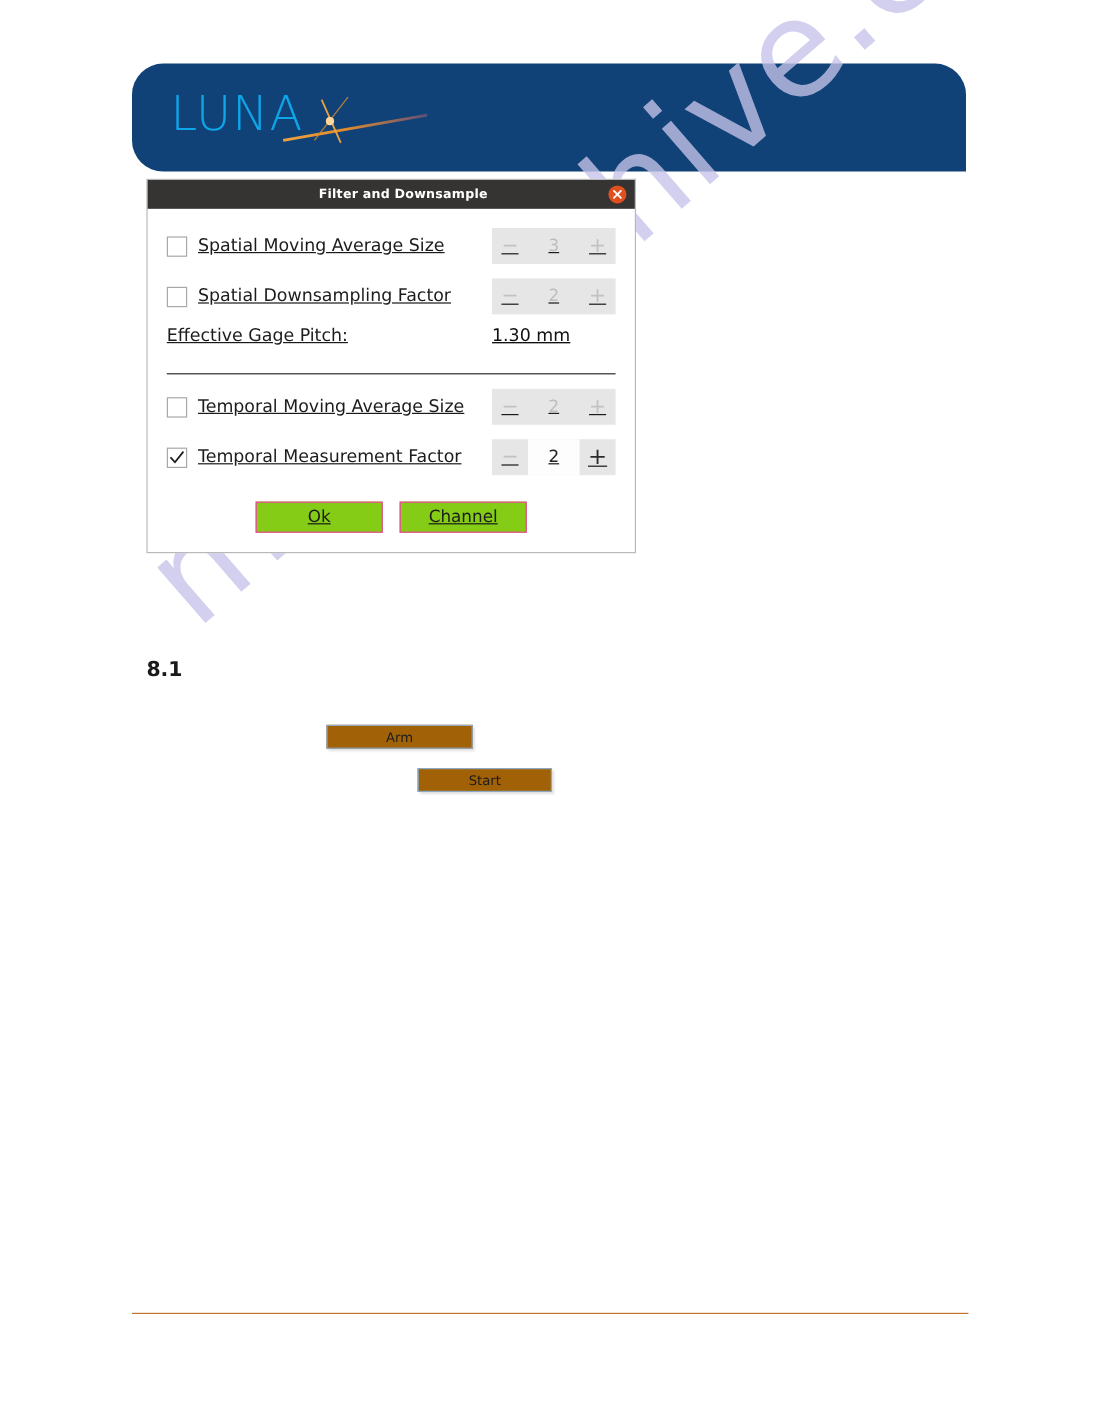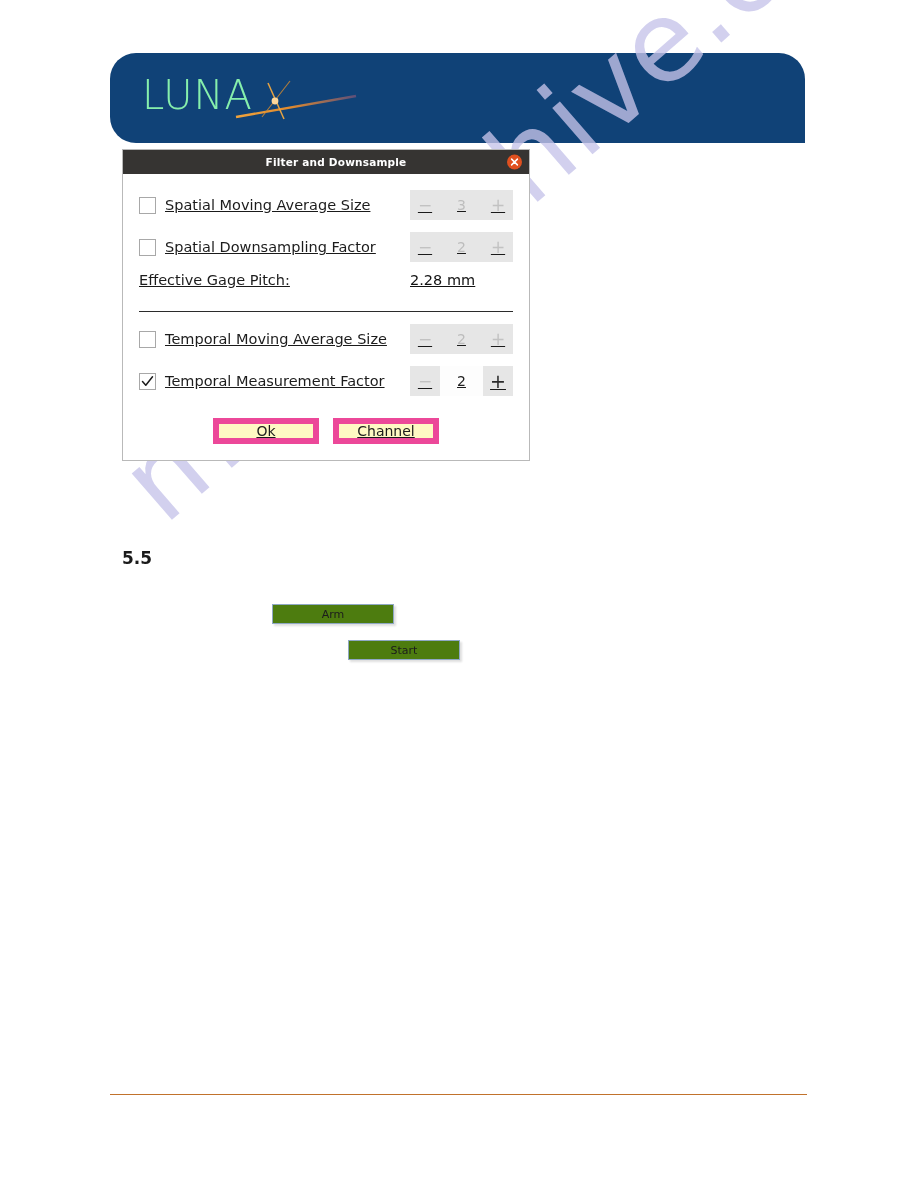--- a/index.html
+++ b/index.html
@@ -66,21 +66,21 @@
     width: 240px;
   }
   .logo-word {
     position: absolute;
     left: 0;
     top: 0;
     font-family: "DejaVu Sans", "Liberation Sans", sans-serif;
     font-size: 40px;
     font-weight: 300;
     letter-spacing: 1px;
-    color: #86efac;
+    color: #0ea5e9;
     line-height: 44px;
   }
   .logo-spark {
     position: absolute;
     left: 86px;
     top: 6px;
     width: 130px;
     height: 44px;
   }
 
@@ -234,22 +234,22 @@
 
   .dialog-actions {
     display: flex;
     justify-content: center;
     gap: 14px;
     margin-top: 20px;
   }
   .dlg-btn {
     width: 106px;
     height: 26px;
-    background: #fef9c3;
-    border: 6px solid #ec4899;
+    background: #84cc16;
+    border: 1px solid #ec4899;
     font-family: "DejaVu Sans", "Liberation Sans", sans-serif;
     font-size: 14px;
     color: #1c1c1c;
     cursor: pointer;
     box-sizing: border-box;
     display: flex;
     align-items: center;
     justify-content: center;
   }
 
@@ -259,21 +259,21 @@
     left: 122px;
     top: 548px;
     font-size: 17px;
     font-weight: bold;
     color: #1a1a1a;
     z-index: 6;
   }
 
   .ui-btn {
     position: absolute;
-    background: #4d7c0f;
+    background: #a16207;
     border: 1px solid #8fa8c4;
     font-family: "DejaVu Sans", "Liberation Sans", sans-serif;
     font-size: 11px;
     color: #1c1c1c;
     display: flex;
     align-items: center;
     justify-content: center;
     box-sizing: border-box;
     cursor: pointer;
     box-shadow: 2px 2px 2px rgba(0,0,0,0.13);
@@ -362,21 +362,21 @@
       <span class="row-label">Spatial Downsampling Factor</span>
       <span class="spinner">
         <span class="spin-btn spin-minus">−</span>
         <span class="spin-val">2</span>
         <span class="spin-btn spin-plus">+</span>
       </span>
     </div>
 
     <div class="readout">
       <span class="readout-label">Effective Gage Pitch:</span>
-      <span class="readout-value">2.28 mm</span>
+      <span class="readout-value">1.30 mm</span>
     </div>
 
     <div class="divider"></div>
 
     <div class="row">
       <span class="checkbox">
         
       </span>
       <span class="row-label">Temporal Moving Average Size</span>
       <span class="spinner">
@@ -402,18 +402,18 @@
 
 
     <div class="dialog-actions">
       <button class="dlg-btn">Ok</button>
       <button class="dlg-btn">Channel</button>
     </div>
 
   </div>
 </div>
 
-<div class="section-number">5.5</div>
+<div class="section-number">8.1</div>
 
 <div class="ui-btn btn-arm">Arm</div>
 <div class="ui-btn btn-start">Start</div>
 
 <div class="footer-rule"></div>
 
 </body></html>

